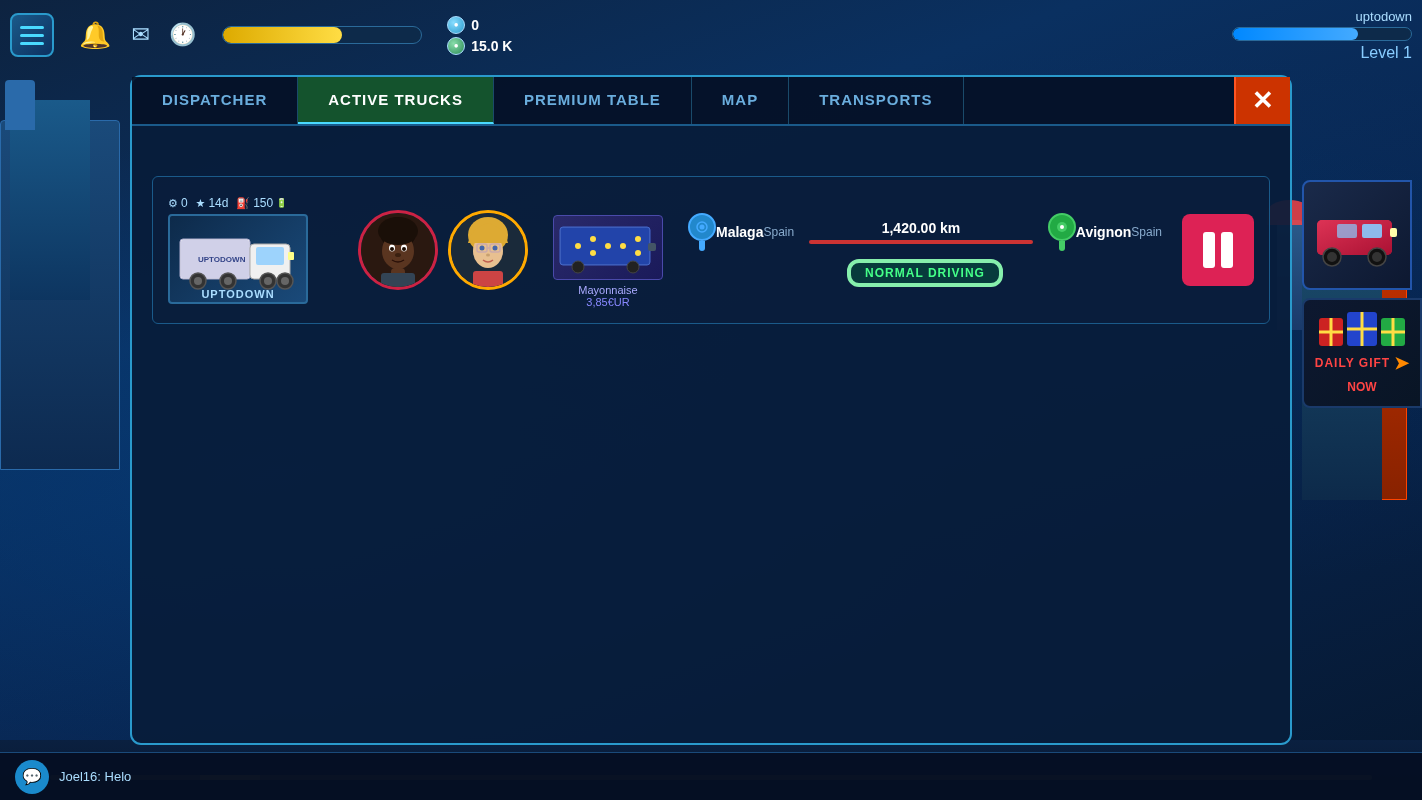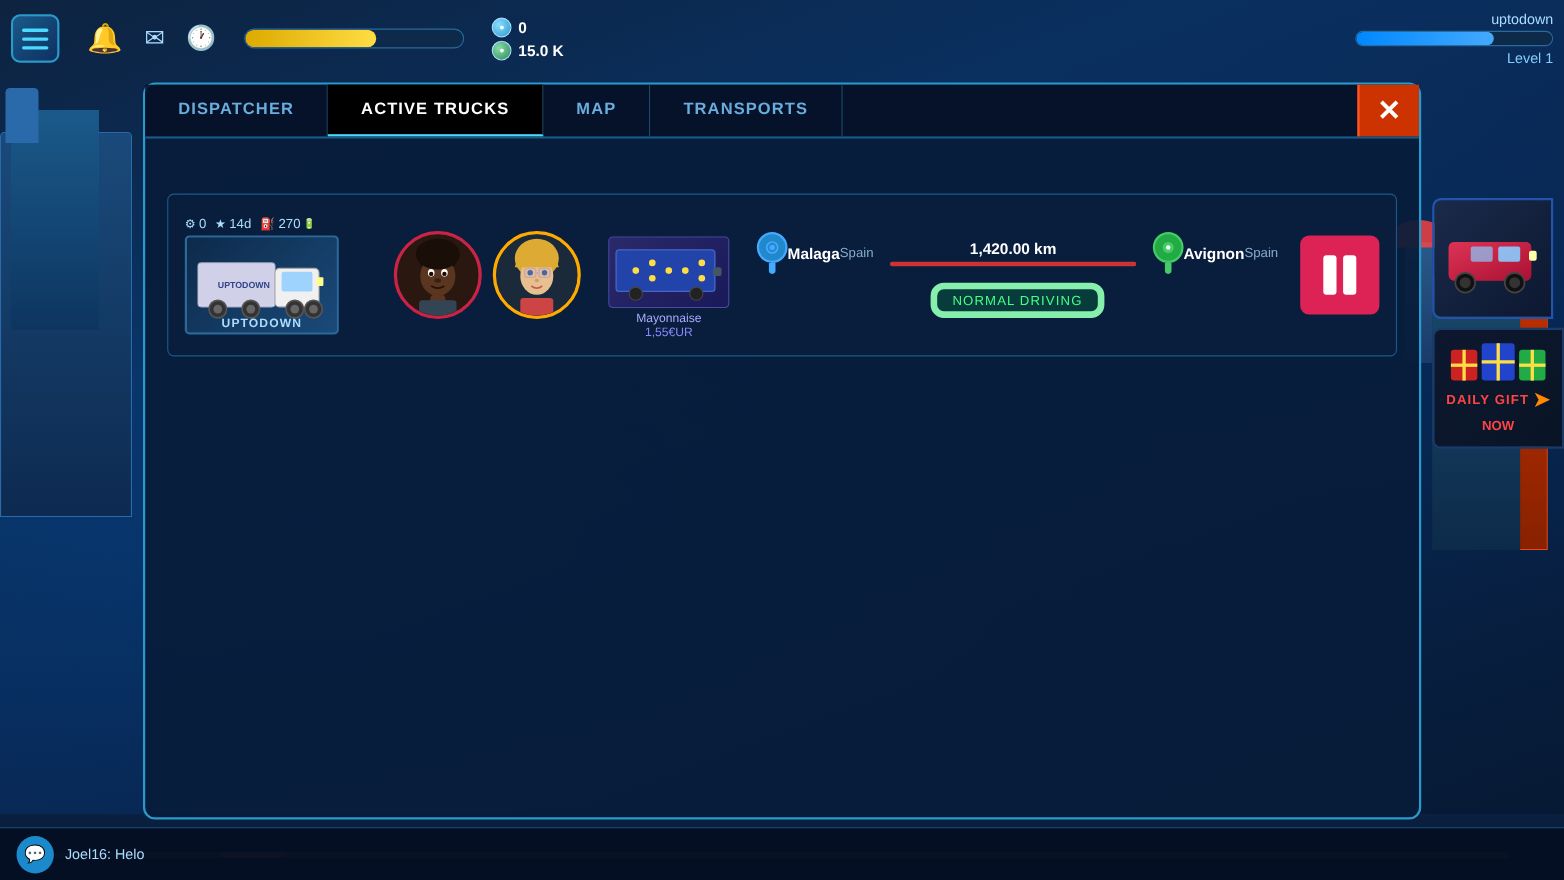--- a/index.html
+++ b/index.html
@@ -126,21 +126,21 @@
       color: white;
       font-weight: bold;
       font-size: 14px;
     }
     .profile-name {
       color: #aaddff;
       font-size: 13px;
     }
     .level-badge {
       color: #88ccff;
-      font-size: 13px;
+      font-size: 16px;
     }
     .profile-xp-bar {
       width: 180px;
       height: 14px;
       background: #0d2a4a;
       border: 1px solid #2a6a9a;
       border-radius: 7px;
       overflow: hidden;
     }
     .profile-xp-fill {
@@ -179,21 +179,21 @@
       font-size: 15px;
       font-weight: bold;
       color: #6aaddd;
       cursor: pointer;
       letter-spacing: 1px;
       border-right: 1px solid #1a4a6a;
       text-transform: uppercase;
       transition: all 0.2s;
     }
     .tab.active {
-      background: #000000;
+      background: #14532d;
       color: white;
       border-bottom: 2px solid #4adaff;
     }
 
     .close-btn {
       margin-left: auto;
       width: 56px;
       background: #cc3300;
       display: flex;
       align-items: center;
@@ -410,26 +410,26 @@
     .route-line {
       width: 100%;
       height: 4px;
       background: linear-gradient(90deg, #cc3333, #cc3333);
       border-radius: 2px;
       position: relative;
     }
 
     .driving-status {
       background: rgba(0, 180, 60, 0.2);
-      border: 6px solid #86efac;
+      border: 4px solid #86efac;
       border-radius: 12px;
       padding: 3px 14px;
       font-size: 12px;
       color: #44ff88;
-      font-weight: normal;
+      font-weight: bold;
       letter-spacing: 1px;
     }
 
     
     .pause-btn {
       width: 72px;
       height: 72px;
       background: #dd2255;
       border-radius: 8px;
       display: flex;
@@ -543,20 +543,21 @@
     </div>
     <span class="level-badge">Level 1</span>
   </div>
 </div>
 
 <div class="main-panel">
 
   <div class="tab-bar">
     <div class="tab">DISPATCHER</div>
     <div class="tab active">ACTIVE TRUCKS</div>
+    <div class="tab">PREMIUM TABLE</div>
     <div class="tab">MAP</div>
     <div class="tab">TRANSPORTS</div>
     <div class="close-btn">✕</div>
   </div>
 
   <div class="panel-content">
 
     <div class="truck-card">
 
       <div class="truck-info-box">
@@ -564,21 +565,21 @@
           <div class="truck-stat">
             <span class="truck-stat-icon">⚙</span>
             <span>0</span>
           </div>
           <div class="truck-stat">
             <span class="truck-stat-icon">★</span>
             <span>14d</span>
           </div>
           <div class="truck-stat">
             <span class="truck-stat-icon">⛽</span>
-            <span>270</span>
+            <span>150</span>
             <span style="font-size:9px;">🔋</span>
           </div>
         </div>
 
         <div class="truck-image-frame">
 
           <svg class="truck-svg" viewBox="0 0 120 70">
 
             <rect x="2" y="15" width="70" height="40" rx="3" fill="#e8e8f0" stroke="#aaaacc" stroke-width="1"></rect>
             <rect x="3" y="16" width="68" height="38" rx="2" fill="#d0d0e8"></rect>
@@ -674,21 +675,21 @@
             <circle cx="80" cy="20" r="3" fill="#ffdd44"></circle>
             <circle cx="80" cy="34" r="3" fill="#ffdd44"></circle>
 
             <circle cx="20" cy="48" r="6" fill="#222" stroke="#444" stroke-width="1"></circle>
             <circle cx="75" cy="48" r="6" fill="#222" stroke="#444" stroke-width="1"></circle>
 
             <rect x="90" y="24" width="8" height="8" rx="2" fill="#445566"></rect>
           </svg>
         </div>
         <div class="cargo-name">Mayonnaise</div>
-        <div class="cargo-value">1,55€UR</div>
+        <div class="cargo-value">3,85€UR</div>
       </div>
 
       <div class="route-section">
         <div class="route-row">
 
           <div class="route-point">
             <div style="display:flex;flex-direction:column;align-items:center;">
               <div class="route-pin-circle start">
                 <svg width="14" height="14" viewBox="0 0 14 14">
                   <circle cx="7" cy="7" r="5" fill="none" stroke="#44aaff" stroke-width="1.5"></circle>

